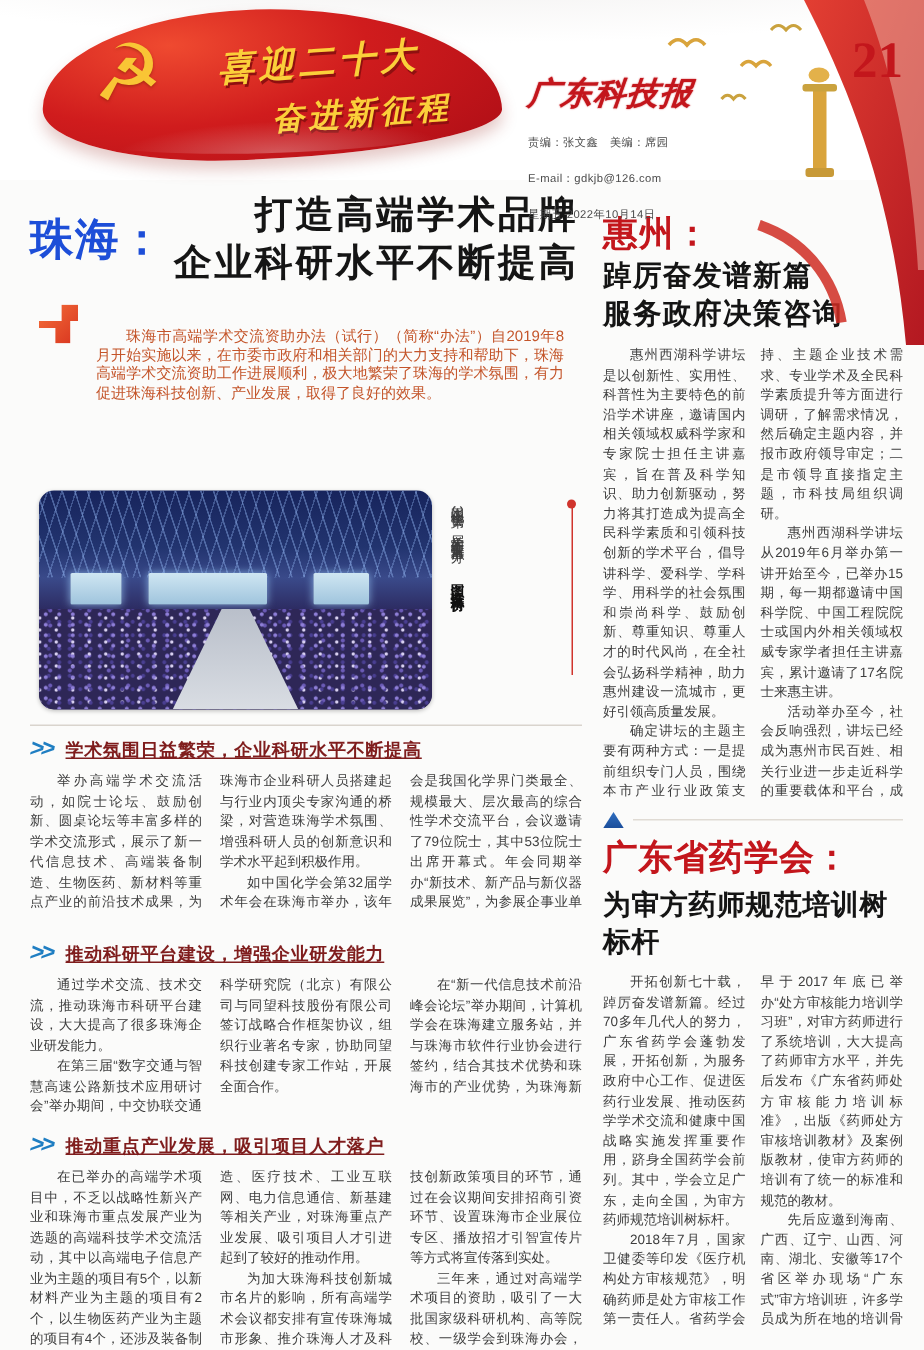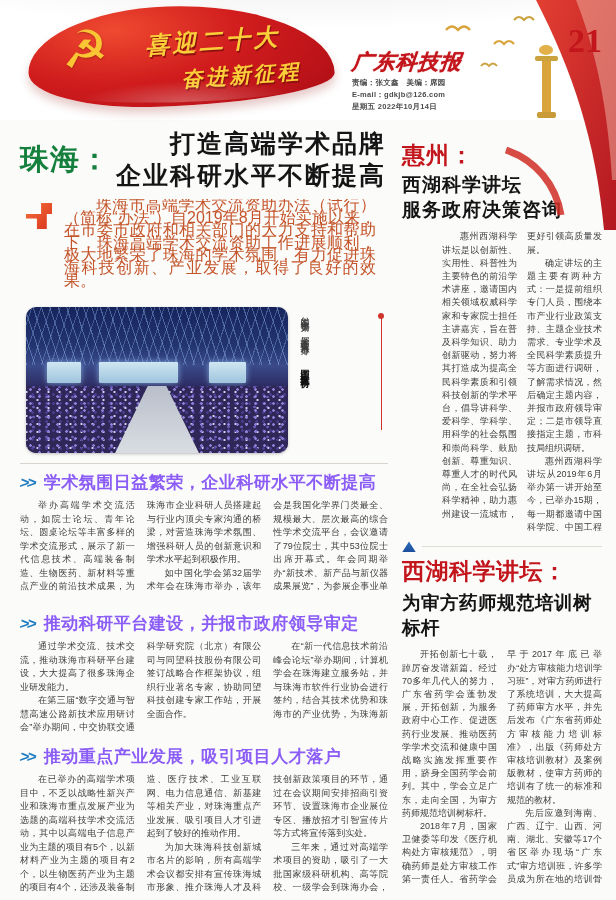--- a/index.html
+++ b/index.html
@@ -25,41 +25,41 @@
     font-family:"DejaVu Sans",sans-serif; }
   .slogan { position:absolute; left:118px; top:20px; color:#fbcf3a;
     font-weight:bold; font-style:italic; letter-spacing:3px;
     text-shadow:1px 2px 0 #8f1010; transform:rotate(-2deg); }
   .slogan .s1 { font-size:24px; }
   .slogan .s2 { font-size:21px; margin:6px 0 0 34px; }
   .masthead { position:absolute; left:352px; top:48px; width:150px; }
   .mast-title { color:#c3161c; font-family:"Liberation Serif","DejaVu Serif",serif;
     font-weight:bold; font-style:italic; font-size:21px; letter-spacing:1px;
     text-shadow:0 0 1px #c3161c; transform:skewX(-6deg); }
-  .mast-line { font-size:7.5px; color:#4b4b4b; margin-top:2px; letter-spacing:.3px; white-space:nowrap;font-weight:bold; }
+  .mast-line { font-size:7.5px; color:#4b4b4b; margin-top:14px; letter-spacing:.3px; white-space:nowrap; }
   .page-num { position:absolute; right:14px; top:22px; color:#c3161c;
     font-family:"Liberation Serif","DejaVu Serif",serif; font-weight:bold; font-size:34px; }
   .deco { position:absolute; right:0; top:0; width:230px; height:240px; pointer-events:none; }
   
   .content { position:relative; display:flex; padding:4px 14px 0 20px; gap:14px; z-index:1; }
   .col-left { width:368px; flex:none; }
   .col-right { width:200px; flex:none; position:relative; }
   
   .zh-head { display:flex; align-items:center; margin-top:4px; }
-  .zh-label { color:#15803d; font-weight:bold; font-size:29px; flex:none; letter-spacing:1px; }
+  .zh-label { color:#1d4ed8; font-weight:bold; font-size:29px; flex:none; letter-spacing:1px; }
   .zh-title { font-family:"Liberation Serif","DejaVu Serif",serif; font-weight:900;
     color:#151515; font-size:25px; line-height:1.26; letter-spacing:2px; margin-left:6px;text-align:right; }
   .lead-row { display:flex; margin-top:8px; }
   .lead-arrow { flex:none; width:44px; padding-top:4px; }
   .arrow-shape { width:26px; height:26px; margin-left:6px;
     background:linear-gradient(135deg,#f5703a,#d8341f);
     clip-path:polygon(58% 0,100% 0,100% 42%,80% 42%,80% 100%,42% 100%,42% 60%,0 60%,0 42%,58% 42%); 
     transform:rotate(0deg); }
-  .lead-text { color:#c4552a; font-size:16px; line-height:12.6px; text-align:justify;
-    width:312px; height:100px; overflow:hidden; }
+  .lead-text { color:#c4552a; font-size:10px; line-height:12.6px; text-align:justify;
+    width:312px; height:100px; overflow:hidden;margin-top:20px; }
   .lead-text p { text-indent:2em; }
   .photo-row { display:flex; margin:8px 0 4px 6px; height:150px; }
   .photo { width:262px; height:146px; border-radius:10px; overflow:hidden; position:relative;
     flex:none; background:linear-gradient(180deg,#17245c 0%,#22346f 26%,#3a4a8a 40%,#2c2a60 55%,#2a2350 100%);
     box-shadow:0 1px 3px rgba(0,0,0,.25); }
   .truss { position:absolute; inset:0 0 60% 0;
     background:repeating-linear-gradient(72deg, rgba(140,175,235,.45) 0 1px, transparent 1px 8px),
                repeating-linear-gradient(-72deg, rgba(140,175,235,.35) 0 1px, transparent 1px 9px); }
   .screen { position:absolute; top:38%; height:14%; border-radius:1px;
     background:linear-gradient(180deg,#cfe6f2,#9fc4dd); box-shadow:0 0 6px rgba(160,210,255,.7); }
@@ -81,33 +81,33 @@
   .cap-dot { position:absolute; left:22px; top:0; width:6px; height:6px; border-radius:50%;
     background:#d0342c; }
   .cap-rule { position:absolute; left:25px; top:5px; width:1px; height:112px; background:#d0342c; }
   .v-caption { writing-mode:vertical-rl; height:142px; font-size:9px; line-height:14px;
     color:#3c3c3c; letter-spacing:1px; margin-top:4px; }
   .v-credit { font-weight:bold; color:#111; margin-top:8px; }
   .divider { border:none; border-top:1px solid #d9d4cd; margin:6px 0 4px 0; }
   .sec-head { display:flex; align-items:center; margin:7px 0 5px 0; }
   .sec-arr { color:#1f7ec2; font-weight:bold; font-size:16px; transform:skewX(-12deg);
     letter-spacing:-2px; margin-right:9px; }
-  .sec-title { font-size:17px; font-weight:bold; color:#8b5cf6; letter-spacing:.5px; }
+  .sec-title { font-size:12px; font-weight:bold; color:#7f1d1d; letter-spacing:.5px;text-decoration:underline; }
   .sec-body { column-count:3; column-gap:12px; font-size:9px; line-height:13.5px;
     color:#3d3d3d; text-align:justify; overflow:hidden; }
   .sec-body p { text-indent:2em; }
   .h-s1 { height:106px; } .h-s2 { height:98px; } .h-s3 { height:132px; }
   
   .hz-label { color:#c3161c; font-weight:bold; font-size:23px; margin-top:16px; letter-spacing:1px; }
   .hz-title { font-weight:900; color:#141414; font-size:19px; line-height:1.3;
     letter-spacing:1px; margin-top:2px; }
   .r-body { column-count:2; column-gap:10px; font-size:9px; line-height:13.2px;
     color:#3d3d3d; text-align:justify; overflow:hidden; margin-top:8px; }
   .r-body p { text-indent:2em; }
-  .h-hz { height:306px;margin-left:40px; }
+  .h-hz { height:306px; }
   .h-ph { height:240px; }
   .end-mark-row { display:flex; align-items:center; gap:6px; margin:5px 0 4px 0; }
   .end-mark { width:14px; height:11px; background:linear-gradient(180deg,#2f6fc1,#1b4e9b);
     clip-path:polygon(50% 0,100% 100%,0 100%); }
   .end-rule { flex:1; border-top:1px solid #e0dbd4; }
   .ph-label { color:#c3161c; font-weight:900; font-size:23px; letter-spacing:.5px; }
   .ph-title { font-weight:900; color:#141414; font-size:18.5px; letter-spacing:.5px; margin-top:3px; }
   .foot { margin-top:8px; text-align:right; font-size:8.5px; color:#8c5040; letter-spacing:.5px; }
 </style>
 </head>
@@ -191,29 +191,29 @@
     </div>
 
     <hr class="divider">
 
     <div>
       <div class="sec-head">
         <span class="sec-arr">&gt;&gt;</span>
         <span class="sec-title">学术氛围日益繁荣，企业科研水平不断提高</span>
       </div>
       <div class="sec-body h-s1">
-        <p>举办高端学术交流活动，如院士论坛、青年论坛、圆桌论坛等丰富多样的学术交流形式，展示了新一代信息技术、高端装备制造、生物医药、新材料等重点产业的前沿技术成果，为珠海市企业科研人员搭建起与行业内顶尖专家沟通的桥梁，对营造珠海学术氛围、增强科研人员的创新意识和学术水平起到积极作用。</p>
+        <p>举办高端学术交流活动，如院士论坛、鼓励创新、圆桌论坛等丰富多样的学术交流形式，展示了新一代信息技术、高端装备制造、生物医药、新材料等重点产业的前沿技术成果，为珠海市企业科研人员搭建起与行业内顶尖专家沟通的桥梁，对营造珠海学术氛围、增强科研人员的创新意识和学术水平起到积极作用。</p>
         <p>如中国化学会第32届学术年会在珠海市举办，该年会是我国化学界门类最全、规模最大、层次最高的综合性学术交流平台，会议邀请了79位院士，其中53位院士出席开幕式。年会同期举办“新技术、新产品与新仪器成果展览”，为参展企事业单位提供更多的交流与合作的机遇，参展企业100家。此外，与会院士还与珠海的高校进行了学术交流活动，为高校与企业的科研活动给予指导，推动珠海市相关领域产学研的发展，促进珠海市高端人才的引进及培养。</p>
       </div>
     </div>
 
     <div>
       <div class="sec-head">
         <span class="sec-arr">&gt;&gt;</span>
-        <span class="sec-title">推动科研平台建设，并报市政府领导审定</span>
+        <span class="sec-title">推动科研平台建设，增强企业研发能力</span>
       </div>
       <div class="sec-body h-s2">
         <p>通过学术交流、技术交流，推动珠海市科研平台建设，大大提高了很多珠海企业研发能力。</p>
         <p>在第三届“数字交通与智慧高速公路新技术应用研讨会”举办期间，中交协联交通科学研究院（北京）有限公司与同望科技股份有限公司签订战略合作框架协议，组织行业著名专家，协助同望科技创建专家工作站，开展全面合作。</p>
         <p>在“新一代信息技术前沿峰会论坛”举办期间，计算机学会在珠海建立服务站，并与珠海市软件行业协会进行签约，结合其技术优势和珠海市的产业优势，为珠海新一代信息技术领域的发展提供支撑。</p>
       </div>
     </div>
 
     <div>
       <div class="sec-head">
@@ -226,38 +226,38 @@
         <p>三年来，通过对高端学术项目的资助，吸引了一大批国家级科研机构、高等院校、一级学会到珠海办会，提高了珠海办会学术档次，同时也展现了珠海的科技创新成果，宣传了珠海的产业、人才政策，有力推进珠海的创新驱动、经济建设发展。</p>
       </div>
     </div>
   </section>
 
   <aside class="col-right">
 
     <article>
       <div class="hz-label">惠州：</div>
       <div class="hz-title">
-        <div>西湖科学讲坛</div>
+        <div>踔厉奋发谱新篇</div>
         <div>服务政府决策咨询</div>
       </div>
       <div class="r-body h-hz">
         <p>惠州西湖科学讲坛是以创新性、实用性、科普性为主要特色的前沿学术讲座，邀请国内相关领域权威科学家和专家院士担任主讲嘉宾，旨在普及科学知识、助力创新驱动，努力将其打造成为提高全民科学素质和引领科技创新的学术平台，倡导讲科学、爱科学、学科学、用科学的社会氛围和崇尚科学、鼓励创新、尊重知识、尊重人才的时代风尚，在全社会弘扬科学精神，助力惠州建设一流城市，更好引领高质量发展。</p>
         <p>确定讲坛的主题主要有两种方式：一是提前组织专门人员，围绕本市产业行业政策支持、主题企业技术需求、专业学术及全民科学素质提升等方面进行调研，了解需求情况，然后确定主题内容，并报市政府领导审定；二是市领导直接指定主题，市科技局组织调研。</p>
         <p>惠州西湖科学讲坛从2019年6月举办第一讲开始至今，已举办15期，每一期都邀请中国科学院、中国工程院院士或国内外相关领域权威专家学者担任主讲嘉宾，累计邀请了17名院士来惠主讲。</p>
         <p>活动举办至今，社会反响强烈，讲坛已经成为惠州市民百姓、相关行业进一步走近科学的重要载体和平台，成为“全民学习”的一张闪亮名片。每讲结束后，工作人员都会将现场演讲主要观点、照片、视频汇编收集，剪辑后发布于“惠（州）西湖科学讲坛”专栏，以感谢宣传惠州、为惠州经济社会发展献计献策的专家。</p>
       </div>
     </article>
 
     <div class="end-mark-row">
       <span class="end-mark"></span>
       <span class="end-rule"></span>
     </div>
 
     <article>
-      <div class="ph-label">西湖科学讲坛：</div>
+      <div class="ph-label">广东省药学会：</div>
       <div class="ph-title">为审方药师规范培训树标杆</div>
       <div class="r-body h-ph">
         <p>开拓创新七十载，踔厉奋发谱新篇。经过70多年几代人的努力，广东省药学会蓬勃发展，开拓创新，为服务政府中心工作、促进医药行业发展、推动医药学学术交流和健康中国战略实施发挥重要作用，跻身全国药学会前列。其中，学会立足广东，走向全国，为审方药师规范培训树标杆。</p>
         <p>2018年7月，国家卫健委等印发《医疗机构处方审核规范》，明确药师是处方审核工作第一责任人。省药学会早于2017年底已举办“处方审核能力培训学习班”，对审方药师进行了系统培训，大大提高了药师审方水平，并先后发布《广东省药师处方审核能力培训标准》，出版《药师处方审核培训教材》及案例版教材，使审方药师的培训有了统一的标准和规范的教材。</p>
         <p>先后应邀到海南、广西、辽宁、山西、河南、湖北、安徽等17个省区举办现场“广东式”审方培训班，许多学员成为所在地的培训骨干师资，使“广东模式”的审方培训更为发扬光大。</p>
 
       </div>
     </article>
 
   </aside>

